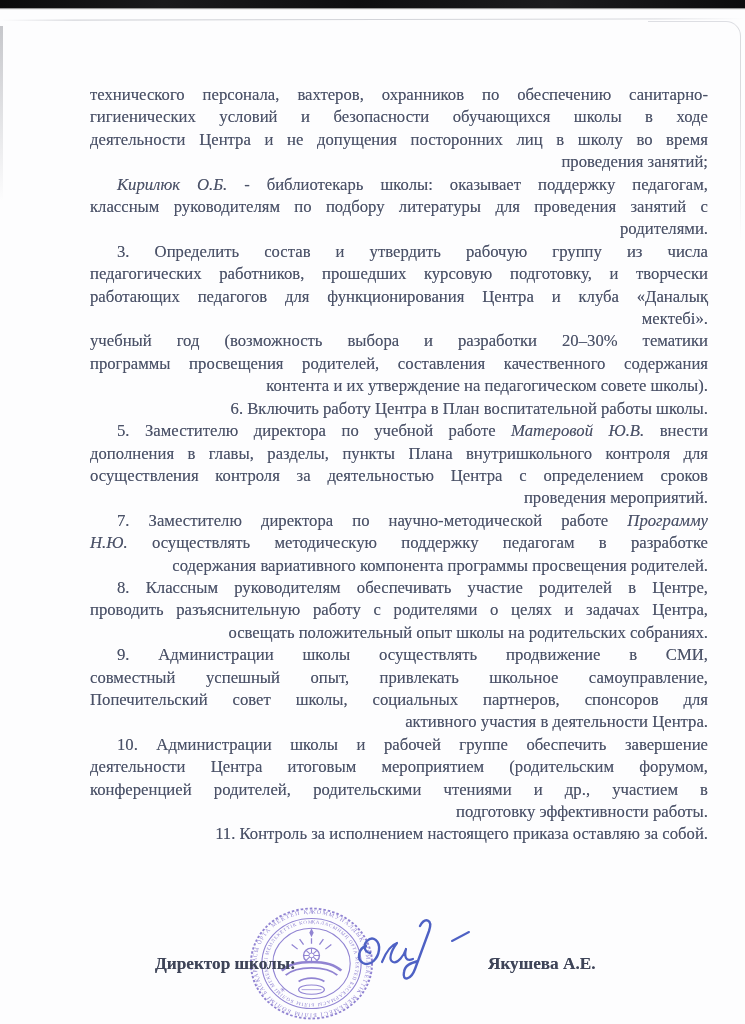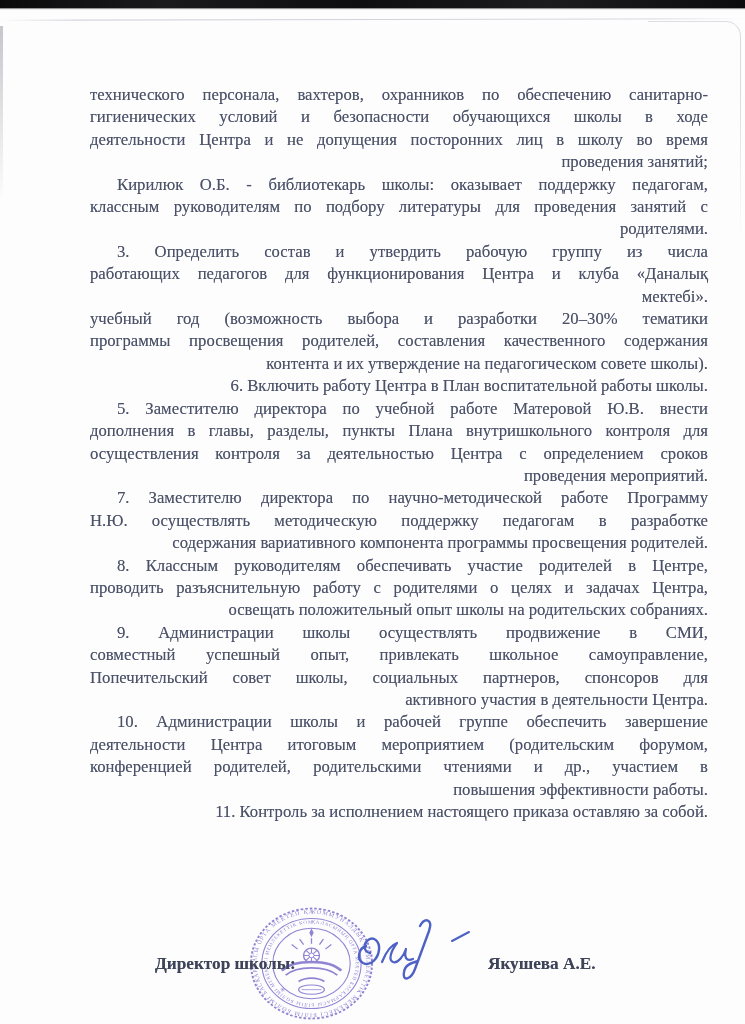--- a/index.html
+++ b/index.html
@@ -34,21 +34,21 @@
   }
   
   .doc-text{
     position:absolute;left:90px;top:84px;width:618px;
     color:var(--ink,#4b5268);font-size:16.7px;
     text-shadow:0 0 .3px rgba(75,82,104,.55);
   }
   .line{height:22.42px;line-height:22.42px;text-align:right;}
   .line.j{text-align:justify;text-align-last:justify;}
   .line.ind{padding-left:27px;}
-  .it{}
+  .it{font-style:italic;}
   
   .sig-label{
     position:absolute;font-weight:bold;font-size:17.2px;
     color:var(--label,#3e4458);text-shadow:0 0 .3px rgba(62,68,88,.6);
     z-index:2;white-space:nowrap;margin-top:20px;
   }
   .director-label{left:155px;top:934px;}
   .director-name{left:488px;top:934px;}
   .stamp{position:absolute;left:246px;top:904px;width:131px;height:119px;opacity:.88;z-index:1;}
   .stamp text{fill:var(--stamp,#8374cd);}
@@ -68,20 +68,21 @@
 
   <div class="doc-text" id="doc-lines">
       <div class="line j"><span>технического персонала, вахтеров, охранников по обеспечению санитарно-</span></div>
       <div class="line j"><span>гигиенических условий и безопасности обучающихся школы в ходе</span></div>
       <div class="line j"><span>деятельности Центра и не допущения посторонних лиц в школу во время</span></div>
       <div class="line"><span>проведения занятий;</span></div>
       <div class="line j ind"><span class="it">Кирилюк О.Б.</span><span> - библиотекарь школы: оказывает поддержку педагогам,</span></div>
       <div class="line j"><span>классным руководителям по подбору литературы для проведения занятий с</span></div>
       <div class="line"><span>родителями.</span></div>
       <div class="line j ind"><span>3. Определить состав и утвердить рабочую группу из числа</span></div>
+      <div class="line j"><span>педагогических работников, прошедших курсовую подготовку, и творчески</span></div>
       <div class="line j"><span>работающих педагогов для функционирования Центра и клуба «Даналық</span></div>
       <div class="line"><span>мектебі».</span></div>
       <div class="line j"><span>учебный год (возможность выбора и разработки 20–30% тематики</span></div>
       <div class="line j"><span>программы просвещения родителей, составления качественного содержания</span></div>
       <div class="line"><span>контента и их утверждение на педагогическом совете школы).</span></div>
       <div class="line ind"><span>6. Включить работу Центра в План воспитательной работы школы.</span></div>
       <div class="line j ind"><span>5. Заместителю директора по учебной работе </span><span class="it">Матеровой Ю.В.</span><span> внести</span></div>
       <div class="line j"><span>дополнения в главы, разделы, пункты Плана внутришкольного контроля для</span></div>
       <div class="line j"><span>осуществления контроля за деятельностью Центра с определением сроков</span></div>
       <div class="line"><span>проведения мероприятий.</span></div>
@@ -91,21 +92,21 @@
       <div class="line j ind"><span>8. Классным руководителям обеспечивать участие родителей в Центре,</span></div>
       <div class="line j"><span>проводить разъяснительную работу с родителями о целях и задачах Центра,</span></div>
       <div class="line"><span>освещать положительный опыт школы на родительских собраниях.</span></div>
       <div class="line j ind"><span>9. Администрации школы осуществлять продвижение в СМИ,</span></div>
       <div class="line j"><span>совместный успешный опыт, привлекать школьное самоуправление,</span></div>
       <div class="line j"><span>Попечительский совет школы, социальных партнеров, спонсоров для</span></div>
       <div class="line"><span>активного участия в деятельности Центра.</span></div>
       <div class="line j ind"><span>10. Администрации школы и рабочей группе обеспечить завершение</span></div>
       <div class="line j"><span>деятельности Центра итоговым мероприятием (родительским форумом,</span></div>
       <div class="line j"><span>конференцией родителей, родительскими чтениями и др., участием в</span></div>
-      <div class="line"><span>повышения эффективности работы.</span></div>
+      <div class="line"><span>подготовку эффективности работы.</span></div>
       <div class="line ind"><span>11. Контроль за исполнением настоящего приказа оставляю за собой.</span></div>
     </div>
 
   <div>
     <svg class="stamp" viewBox="0 0 132 132" preserveAspectRatio="none">
       <defs>
         <path id="ringO" d="M66,10.5 a55.5,55.5 0 1,1 -0.02,0"></path>
         <path id="ringI" d="M66,21.5 a44.5,44.5 0 1,1 -0.02,0"></path>
       </defs>
       <circle class="ln" cx="66" cy="66" r="61" stroke-width="2" stroke-dasharray="2.6,2"></circle>

